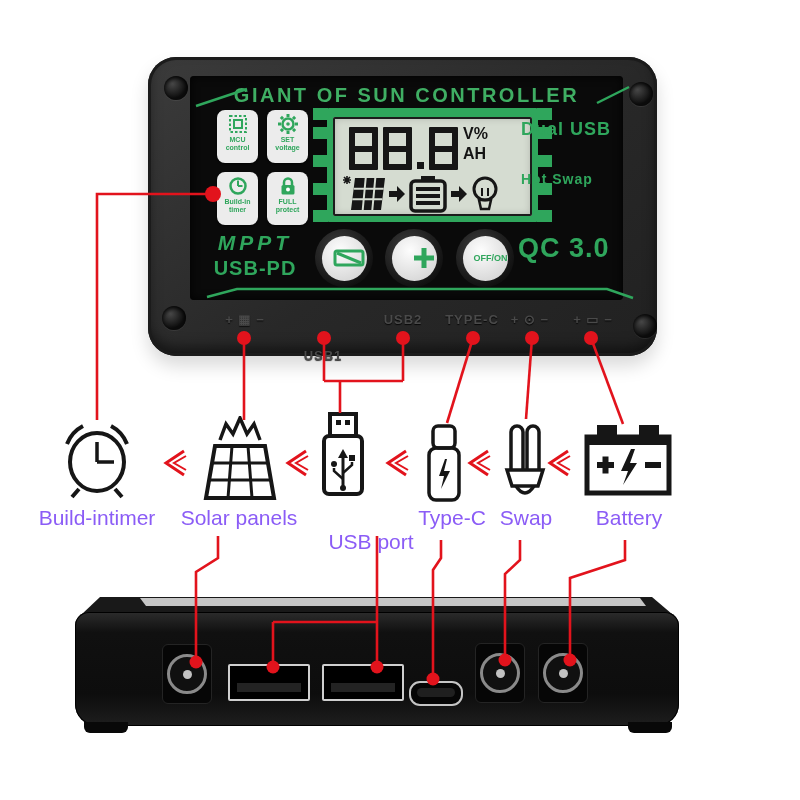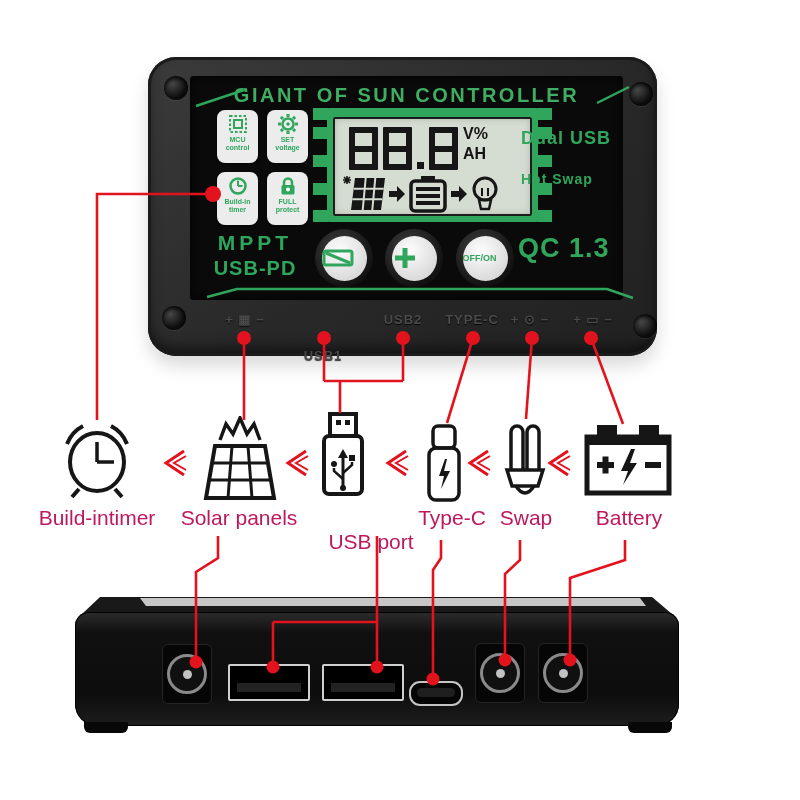--- a/index.html
+++ b/index.html
@@ -34,28 +34,28 @@
   .seg-dot{width:7px;height:7px;background:#161616;margin-bottom:1px;}
   .lcd-units{left:130px;top:7px;color:#141414;font-weight:bold;font-size:16px;line-height:20px;}
 
   .green-txt{color:#2fa65c;font-weight:bold;white-space:nowrap;}
 
   .round-btn{width:58px;height:58px;border-radius:50%;
     background:radial-gradient(circle at 40% 35%,#3f3f3f,#101010 75%);
     display:flex;align-items:center;justify-content:center;}
   .round-btn .face{width:45px;height:45px;border-radius:50%;
     background:radial-gradient(circle at 40% 32%,#fdfdfd,#d7d7d7 80%);
-    display:flex;align-items:center;justify-content:flex-start;}
+    display:flex;align-items:center;justify-content:flex-end;}
   .offon{color:#2fa65c;font-size:9px;font-weight:bold;}
 
   .emboss{top:312px;font-size:13px;font-weight:bold;letter-spacing:1px;color:#4a4a4a;
     text-align:center;white-space:nowrap;text-shadow:0 1px 1px rgba(0,0,0,.8);}
 
   
-  .legend-label{top:506px;font-size:21px;color:#be185d;text-align:center;white-space:nowrap;}
+  .legend-label{top:506px;font-size:21px;color:#8b5cf6;text-align:center;white-space:nowrap;}
 
   
   .rear-face{left:75px;top:612px;width:604px;height:114px;
     background:linear-gradient(180deg,#2c2c2c 0%,#101010 18%,#0d0d0d 72%,#1e1e1e 100%);
     border-radius:14px 14px 22px 22px;box-shadow:inset 0 0 0 1px #000;}
   .foot{top:722px;width:44px;height:11px;background:#080808;border-radius:0 0 6px 6px;}
   .dc-recess{width:48px;height:58px;background:#060606;border:1px solid #242424;border-radius:6px;
     display:flex;align-items:center;justify-content:center;}
   .dc-jack{width:34px;height:34px;border-radius:50%;background:#101010;border:3px solid #8a8a8a;
     display:flex;align-items:center;justify-content:center;}
@@ -176,25 +176,25 @@
         <path d="M112,17 H120 V12 L128,20 L120,28 V23 H112 Z" fill="#161616"></path>
       </g>
     <g>
       <circle cx="146" cy="15" r="11" fill="none" stroke="#161616" stroke-width="3"></circle>
       <path d="M143,14 V22 M149,14 V22" stroke="#161616" stroke-width="2"></path>
       <path d="M140,26 H152 L150,35 H142 Z" fill="none" stroke="#161616" stroke-width="2.5"></path>
     </g>
   </svg>
 </div>
 
-<div class="abs green-txt" style="left:205px;top:231px;width:100px;text-align:center;font-size:21px;letter-spacing:4px;">MPPT</div>
+<div class="abs green-txt" style="left:205px;top:231px;width:100px;text-align:center;font-size:21px;letter-spacing:4px;font-style:italic;">MPPT</div>
 <div class="abs green-txt" style="left:205px;top:257px;width:100px;text-align:center;font-size:20px;letter-spacing:1px;">USB-PD</div>
-<div class="abs green-txt" style="left:521px;top:128px;font-size:18px;letter-spacing:1px;">Dual USB</div>
+<div class="abs green-txt" style="left:521px;top:119px;font-size:18px;letter-spacing:1px;">Dual USB</div>
 <div class="abs green-txt" style="left:521px;top:171px;font-size:14px;letter-spacing:1px;">Hot Swap</div>
-<div class="abs green-txt" style="left:518px;top:233px;font-size:27px;letter-spacing:1px;">QC 1.3</div>
+<div class="abs green-txt" style="left:518px;top:233px;font-size:27px;letter-spacing:1px;">QC 3.0</div>
 
 <div class="abs round-btn" style="left:315px;top:229px;">
   <div class="face">
       <svg width="34" height="20" viewBox="0 0 34 20">
     <rect x="2" y="3" width="28" height="14" rx="2" fill="none" stroke="#2fa65c" stroke-width="3"></rect>
     <path d="M4,5 L28,15" stroke="#2fa65c" stroke-width="3"></path>
   </svg>
     </div>
 </div>
 <div class="abs round-btn" style="left:385px;top:229px;">

